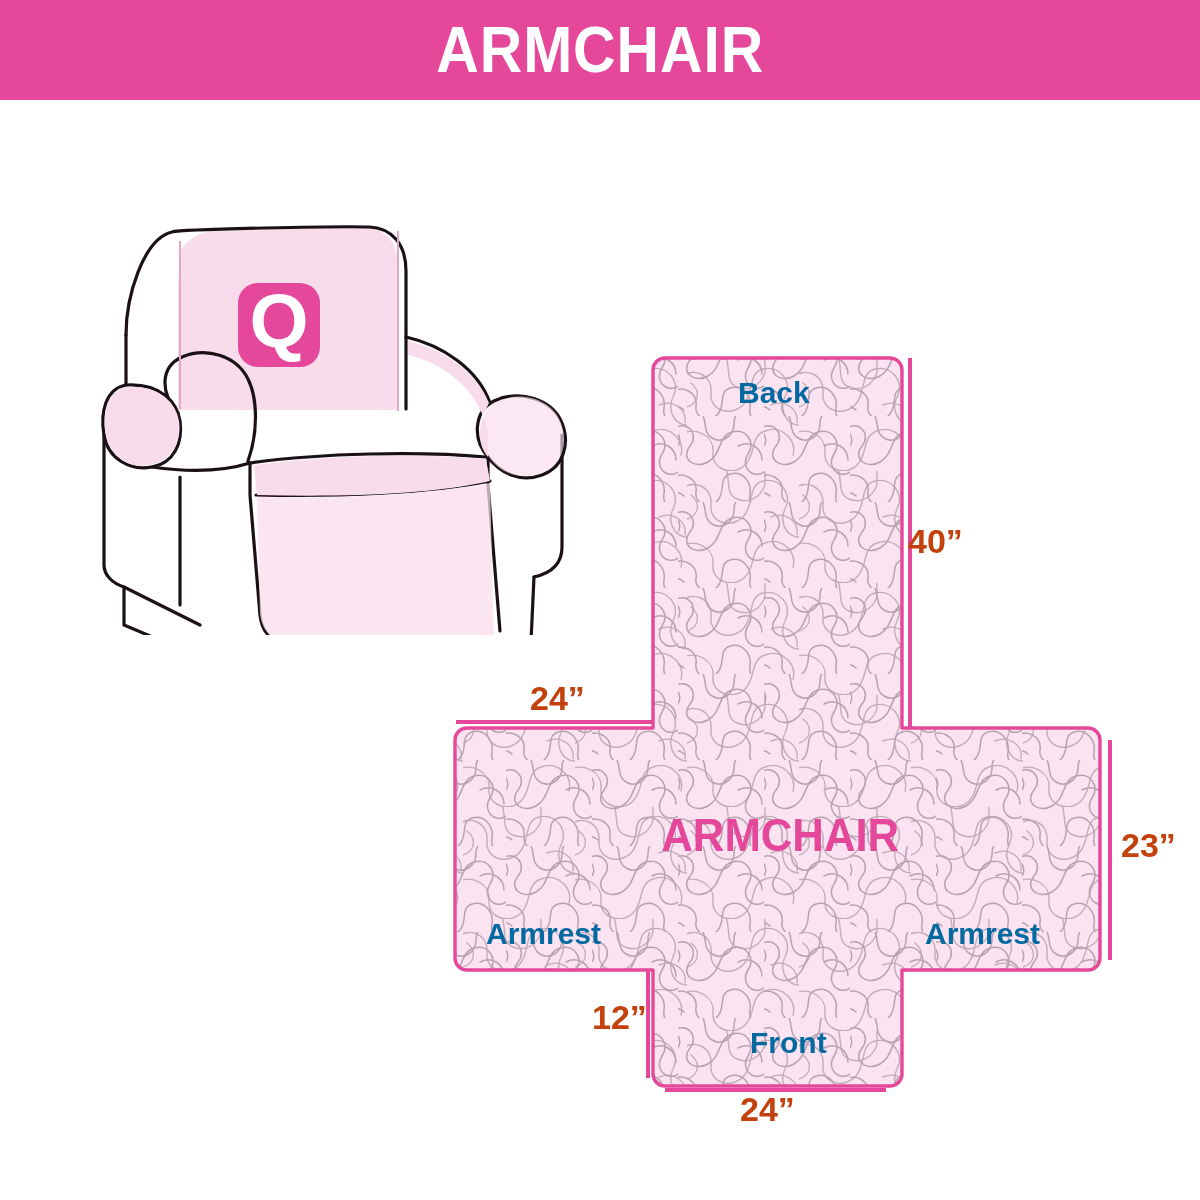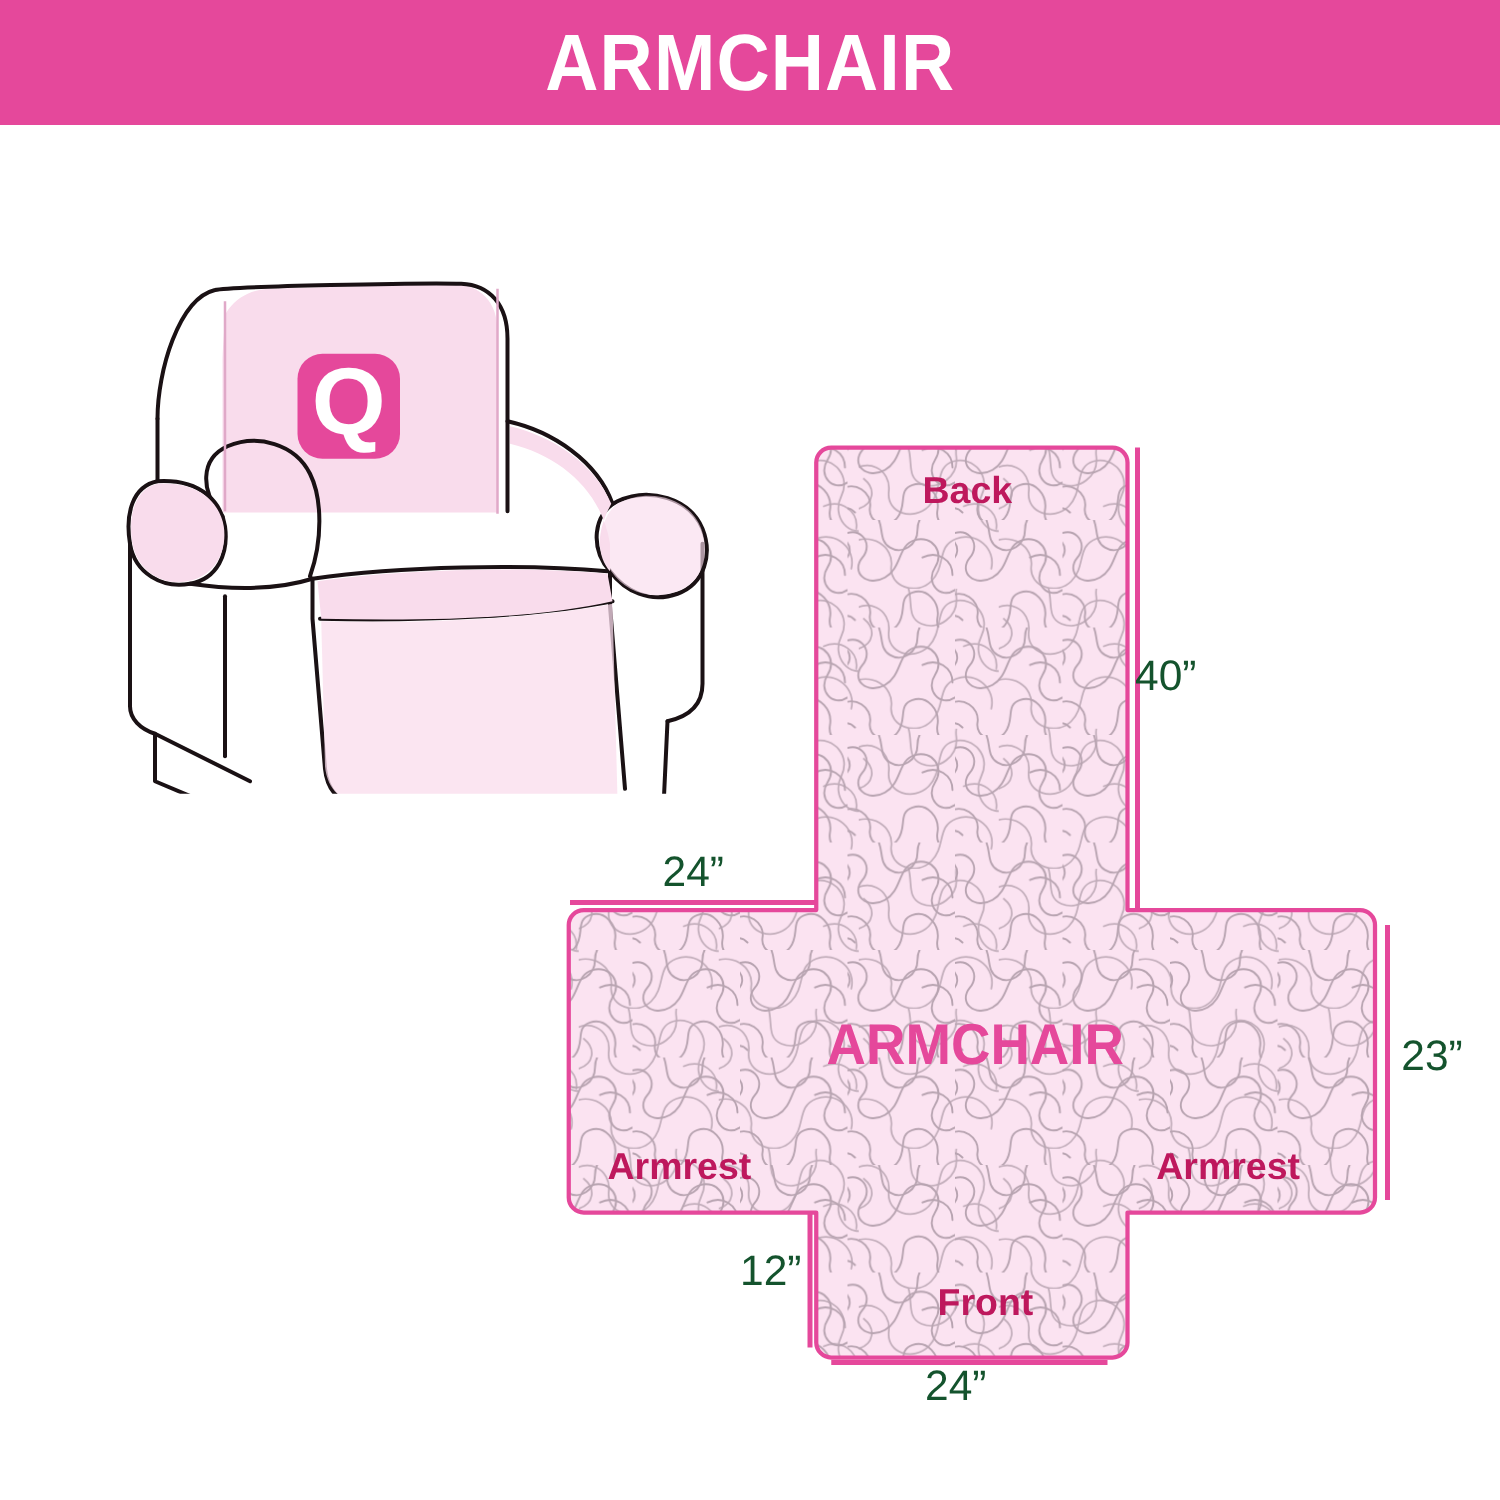--- a/index.html
+++ b/index.html
@@ -31,30 +31,30 @@
   
   .chair-wrap{position:absolute;left:90px;top:195px;width:480px;height:440px;}
   .chair-wrap svg{display:block;width:100%;height:100%;}
 
   
   .diagram{position:absolute;left:420px;top:330px;width:780px;height:800px;}
   .diagram svg{display:block;width:100%;height:100%;}
 
   .dim-label{
     position:absolute;
-    color:#14532d;
-    font-weight:normal;
+    color:#c2410c;
+    font-weight:bold;
     font-size:34px;
     line-height:1;
     white-space:nowrap;
     font-family:"Liberation Sans", sans-serif;
   }
   .panel-label{
     position:absolute;
-    color:#be185d;
+    color:#0369a1;
     font-weight:bold;
     font-size:30px;
     line-height:1;
     white-space:nowrap;
     font-family:"Liberation Sans", sans-serif;
   }
   .center-label{
     position:absolute;
     color:#e5489b;
     font-weight:bold;

